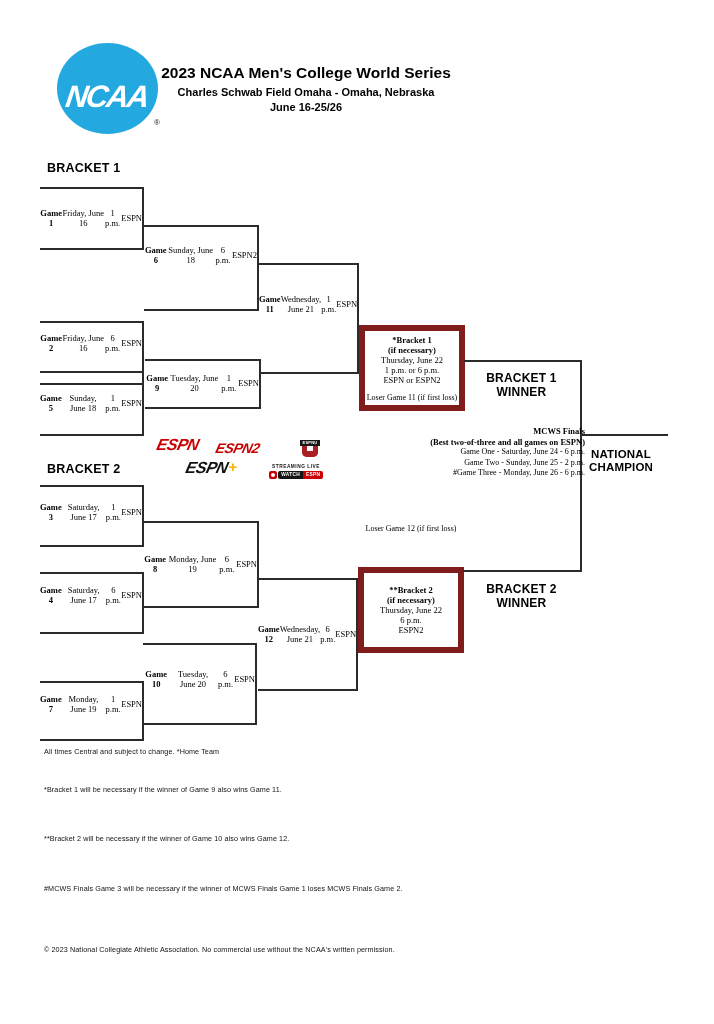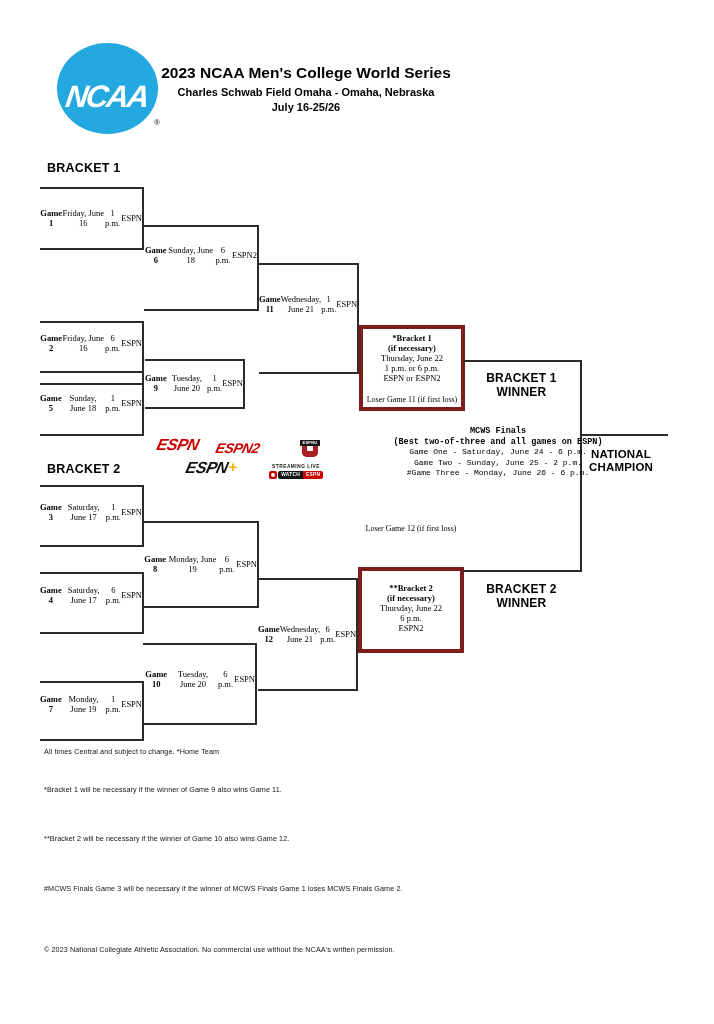--- a/index.html
+++ b/index.html
@@ -15,30 +15,30 @@
   .header-text{position:absolute;left:56px;top:64px;width:500px;text-align:center;font-weight:bold;}
   .title{font-size:15.5px;}
   .subtitle{font-size:11px;margin-top:4px;}
   .dates{font-size:11px;margin-top:3px;}
 
   
   .gbox{position:absolute;box-sizing:border-box;border:2px solid #2b2b2b;border-left:none;
         display:flex;flex-direction:row;align-items:center;justify-content:center;text-align:center;
         font-family:"Liberation Serif",serif;font-size:8.5px;line-height:9.6px;}
   .gname{font-weight:bold;}
-  .ifbox{position:absolute;box-sizing:border-box;border:4px solid #7f1d1d;text-align:center;
+  .ifbox{position:absolute;box-sizing:border-box;border:6px solid #7f1d1d;text-align:center;
         font-family:"Liberation Serif",serif;font-size:8.5px;line-height:10px;}
   .hline{position:absolute;height:2px;background:#2b2b2b;}
   .vline{position:absolute;width:2px;background:#2b2b2b;}
   .bracket-label{position:absolute;font-weight:bold;font-size:12.5px;letter-spacing:0.2px;}
   .winner{position:absolute;font-weight:bold;font-size:12px;line-height:13.5px;text-align:center;letter-spacing:0.2px;}
   .champ{font-size:11.5px;line-height:13px;}
   .loser-note{position:absolute;font-family:"Liberation Serif",serif;font-size:8px;}
-  .finals{position:absolute;left:387px;top:426px;width:222px;text-align:center;
-        font-family:Liberation Mono, monospace;font-size:8px;line-height:10.6px;}
+  .finals{position:absolute;left:363px;top:426px;width:222px;text-align:right;
+        font-family:Liberation Serif, serif;font-size:8px;line-height:10.6px;}
   .finals .b{font-weight:bold;font-size:8.5px;}
 
   
   .espnword{position:absolute;font-weight:bold;font-style:italic;color:#CC0000;
         transform:skewX(-13deg);letter-spacing:-0.5px;}
   .espn1{left:157px;top:436px;font-size:16px;}
   .espn2{left:216px;top:440px;font-size:14px;}
   .espnplus{position:absolute;left:186px;top:459px;display:flex;align-items:flex-start;}
   .plusword{color:#111;font-weight:bold;font-style:italic;font-size:16px;transform:skewX(-13deg);letter-spacing:-0.5px;}
   .plus{color:#F5B400;font-weight:bold;font-size:15px;margin-left:1px;line-height:16px;}
@@ -66,21 +66,21 @@
 
 <div class="page">
 
   <div class="ncaa">
     <span class="ncaa-word">NCAA</span>
     <span class="ncaa-reg">®</span>
   </div>
   <div class="header-text">
     <div class="title">2023 NCAA Men's College World Series</div>
     <div class="subtitle">Charles Schwab Field Omaha - Omaha, Nebraska</div>
-    <div class="dates">July 16-25/26</div>
+    <div class="dates">June 16-25/26</div>
   </div>
 
   <div class="bracket-label" style="left:47px;top:161px;">BRACKET 1</div>
   <div class="bracket-label" style="left:47px;top:462px;">BRACKET 2</div>
 
   <div class="gbox" style="left:40px;top:187px;width:104px;height:63px;">
     <div class="gname">Game 1</div>
     <div>Friday, June 16</div>
     <div>1 p.m.</div>
     <div>ESPN</div>
@@ -96,21 +96,21 @@
     <div>Sunday, June 18</div>
     <div>6 p.m.</div>
     <div>ESPN2</div>
   </div>
   <div class="gbox" style="left:40px;top:371px;width:104px;height:65px;">
     <div class="gname">Game 5</div>
     <div>Sunday, June 18</div>
     <div>1 p.m.</div>
     <div>ESPN</div>
   </div>
-  <div class="gbox" style="left:145px;top:359px;width:100px;height:50px;">
+  <div class="gbox" style="left:145px;top:359px;width:116px;height:50px;">
     <div class="gname">Game 9</div>
     <div>Tuesday, June 20</div>
     <div>1 p.m.</div>
     <div>ESPN</div>
   </div>
   <div class="gbox" style="left:259px;top:263px;width:100px;height:111px;padding-bottom:28px;">
     <div class="gname">Game 11</div>
     <div>Wednesday, June 21</div>
     <div>1 p.m.</div>
     <div>ESPN</div>

